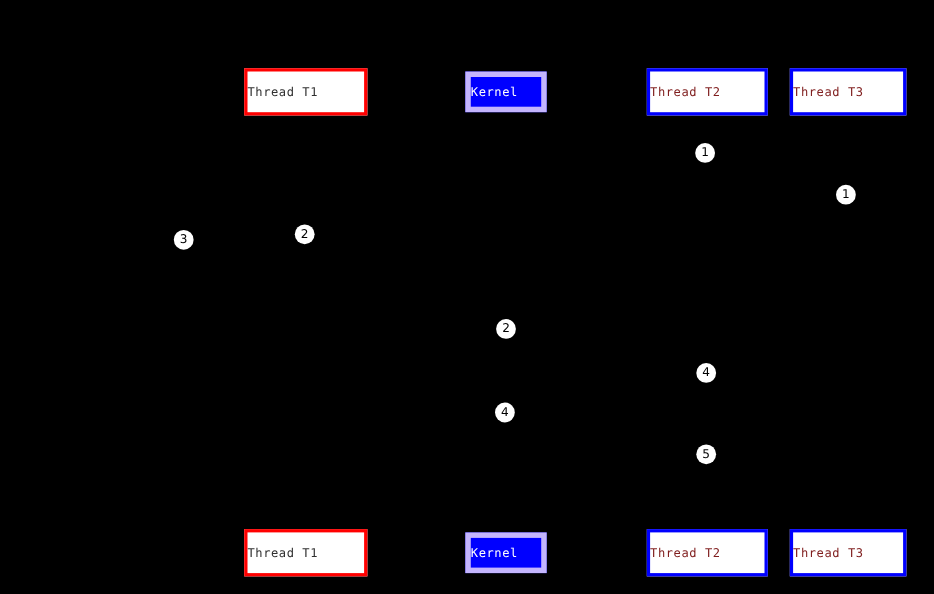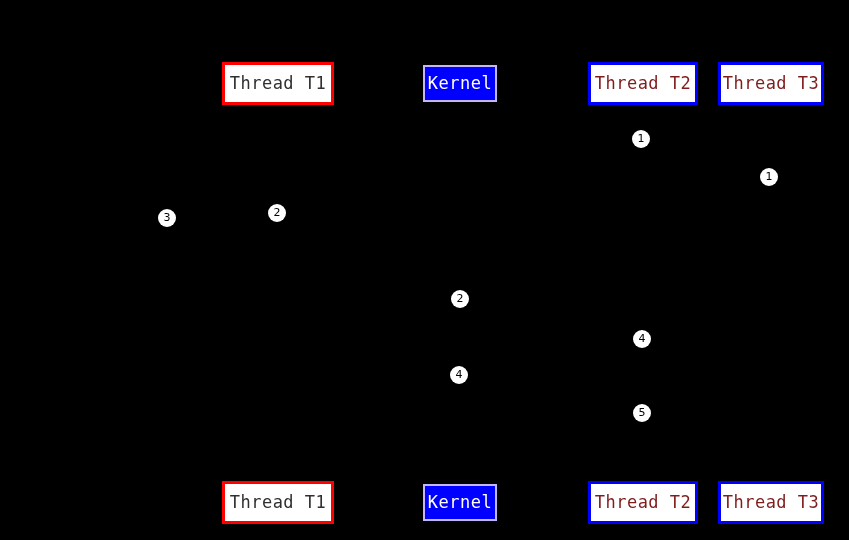--- a/index.html
+++ b/index.html
@@ -25,40 +25,40 @@
     width: 1px;
     background: #000000;
   }
 
   
   .participant {
     position: absolute;
     box-sizing: border-box;
     display: flex;
     align-items: center;
-    justify-content: center;
+    justify-content: flex-start;
     font-family: "DejaVu Sans Mono", monospace;
-    font-size: 17px;
+    font-size: 11px;
     letter-spacing: 0.5px;
     white-space: nowrap;
     line-height: 1;
   }
   .participant.redbox {
     background: #ffffff;
     border: 3px solid #ff0000;
     color: #303030;
   }
   .participant.bluebox {
     background: #ffffff;
     border: 3px solid #0000ff;
     color: #7f1d1d;
   }
   .participant.fillbox {
     background: #0000ff;
-    border: 2px solid #c4b5fd;
+    border: 5px solid #c4b5fd;
     color: #ffffff;
   }
 
   
   .badge {
     position: absolute;
     width: 18px;
     height: 18px;
     border-radius: 50%;
     background: #ffffff;

